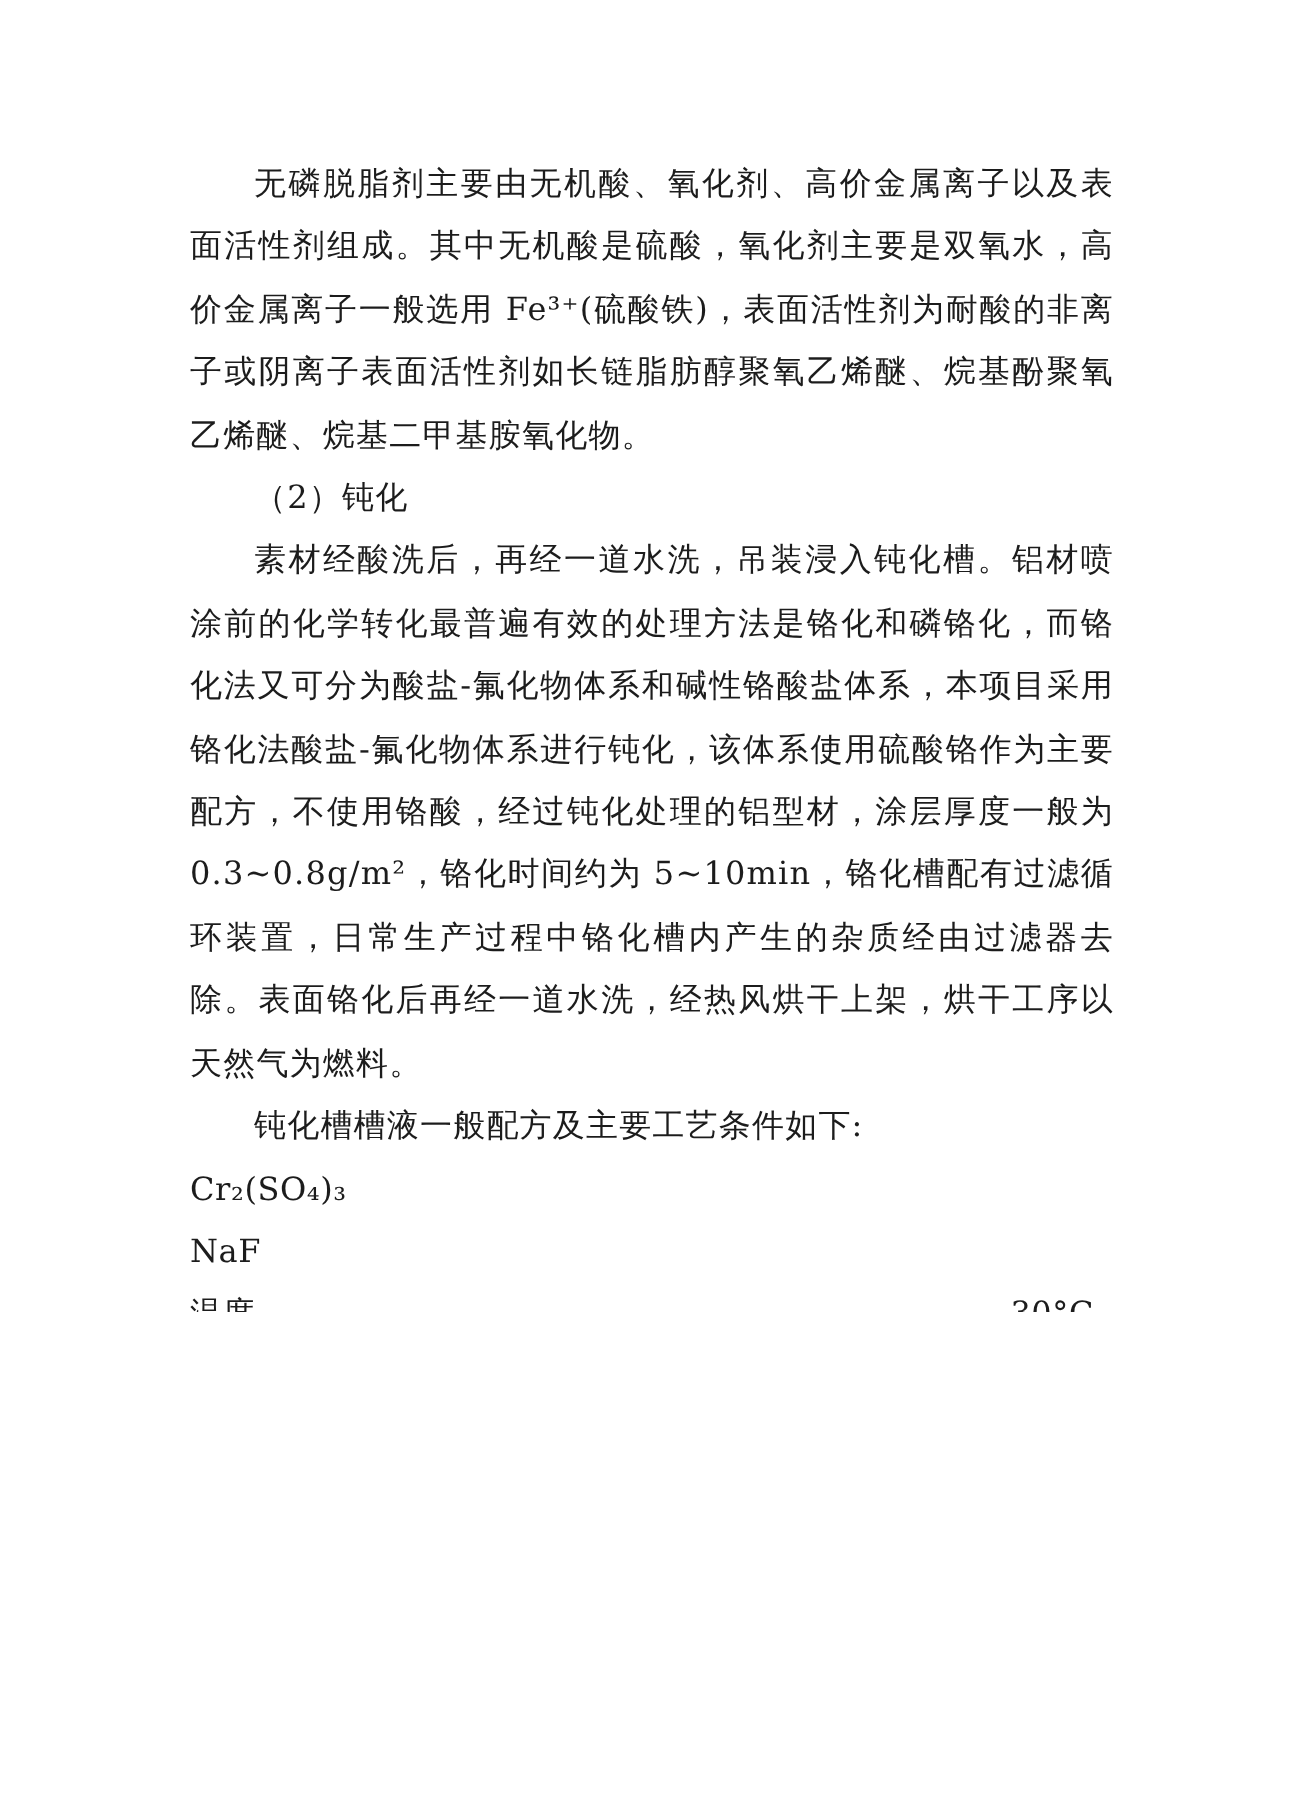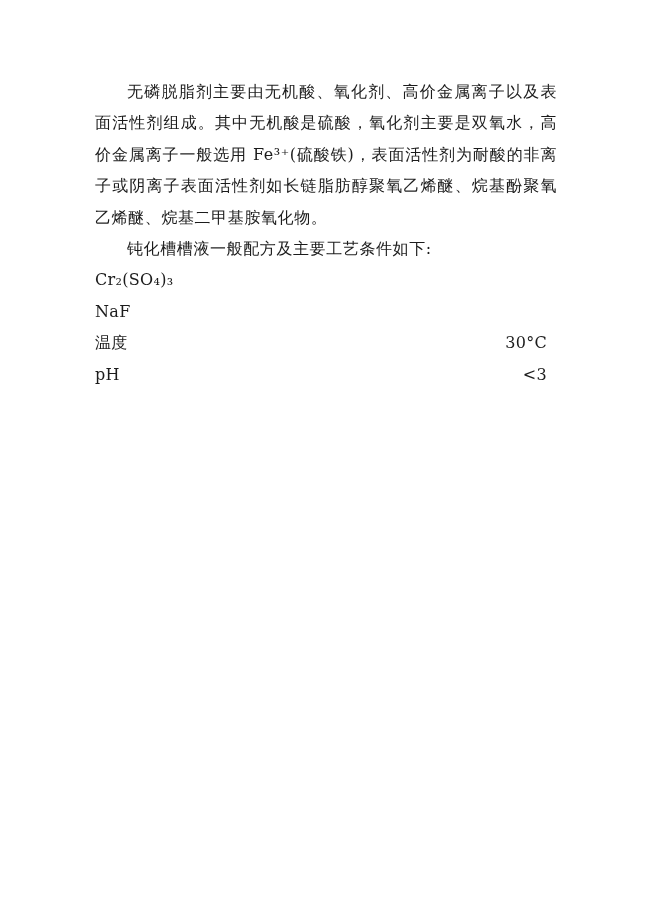--- a/index.html
+++ b/index.html
@@ -55,20 +55,22 @@
     font-size: 18px;
     color: #c2410c;
   }
 </style>
 </head>
 <body>
 
 <div class="page">
   <div class="content">
     <p>无磷脱脂剂主要由无机酸、氧化剂、高价金属离子以及表面活性剂组成。其中无机酸是硫酸，氧化剂主要是双氧水，高价金属离子一般选用 Fe³⁺(硫酸铁)，表面活性剂为耐酸的非离子或阴离子表面活性剂如长链脂肪醇聚氧乙烯醚、烷基酚聚氧乙烯醚、烷基二甲基胺氧化物。</p>
+    <p>（2）钝化</p>
+    <p>素材经酸洗后，再经一道水洗，吊装浸入钝化槽。铝材喷涂前的化学转化最普遍有效的处理方法是铬化和磷铬化，而铬化法又可分为酸盐-氟化物体系和碱性铬酸盐体系，本项目采用铬化法酸盐-氟化物体系进行钝化，该体系使用硫酸铬作为主要配方，不使用铬酸，经过钝化处理的铝型材，涂层厚度一般为 0.3~0.8g/m²，铬化时间约为 5~10min，铬化槽配有过滤循环装置，日常生产过程中铬化槽内产生的杂质经由过滤器去除。表面铬化后再经一道水洗，经热风烘干上架，烘干工序以天然气为燃料。</p>
     <p>钝化槽槽液一般配方及主要工艺条件如下:</p>
 
     <div class="ftable">
       <div class="frow">
         <span class="flabel">Cr₂(SO₄)₃</span>
       </div>
       <div class="frow">
         <span class="flabel">NaF</span>
       </div>
       <div class="frow">

